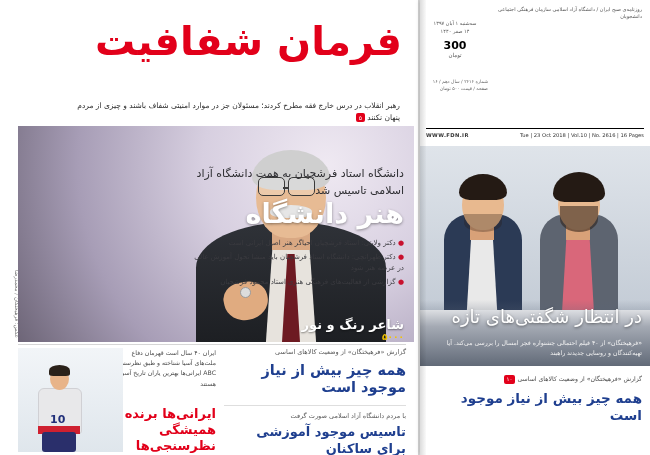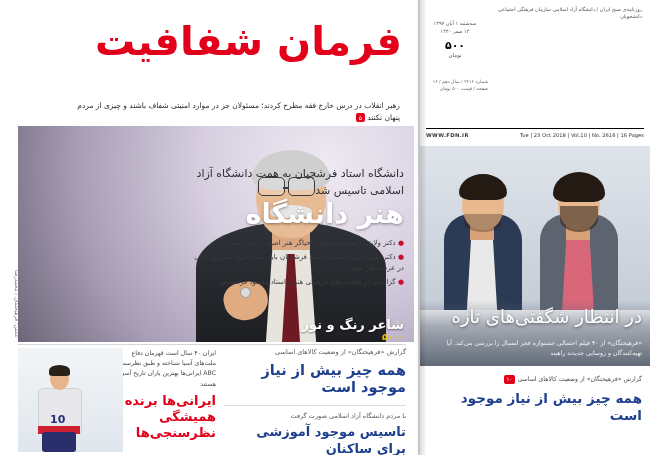--- a/index.html
+++ b/index.html
@@ -314,21 +314,21 @@
   .col-mid .body {
     font-size: 6.2px;
     color: #4a4a4a;
     line-height: 1.65;
   }
   .col-mid .hl {
     color: #e2001a;
     font-weight: bold;
     font-size: 13px;
     line-height: 1.25;
-    margin-top: 4px;
+    margin-top: 17px;
   }
   .col-mid .hl .second { display: block; text-align: right; }
 
   .col-left {
     position: absolute;
     left: 0; top: 0;
     width: 82px;
     height: 104px;
     background: linear-gradient(180deg,#f2f5f8 0%, #dfe6ec 100%);
     overflow: hidden;
@@ -701,21 +701,21 @@
 
     <div class="page-right">
 
       <div class="masthead">
         <div class="plate-top-note">روزنامه‌ی صبح ایران / دانشگاه آزاد اسلامی سازمان فرهنگی اجتماعی دانشجویان</div>
 
 
         <div class="plate-left-box">
           <div class="line">سه‌شنبه ۱ آبان ۱۳۹۷</div>
           <div class="line">۱۴ صفر ۱۴۴۰</div>
-          <div class="price">۵۰۰</div>
+          <div class="price">300</div>
           <div class="price-unit">تومان</div>
         </div>
 
         <div class="plate-meta">شماره ۲۶۱۶ / سال دهم / ۱۶ صفحه / قیمت ۵۰۰ تومان</div>
       </div>
 
       <div class="plate-rule"></div>
       <div class="plate-info">
         <span class="site">WWW.FDN.IR</span>
         <span>Tue | 23 Oct 2018 | Vol.10 | No. 2616 | 16 Pages</span>

